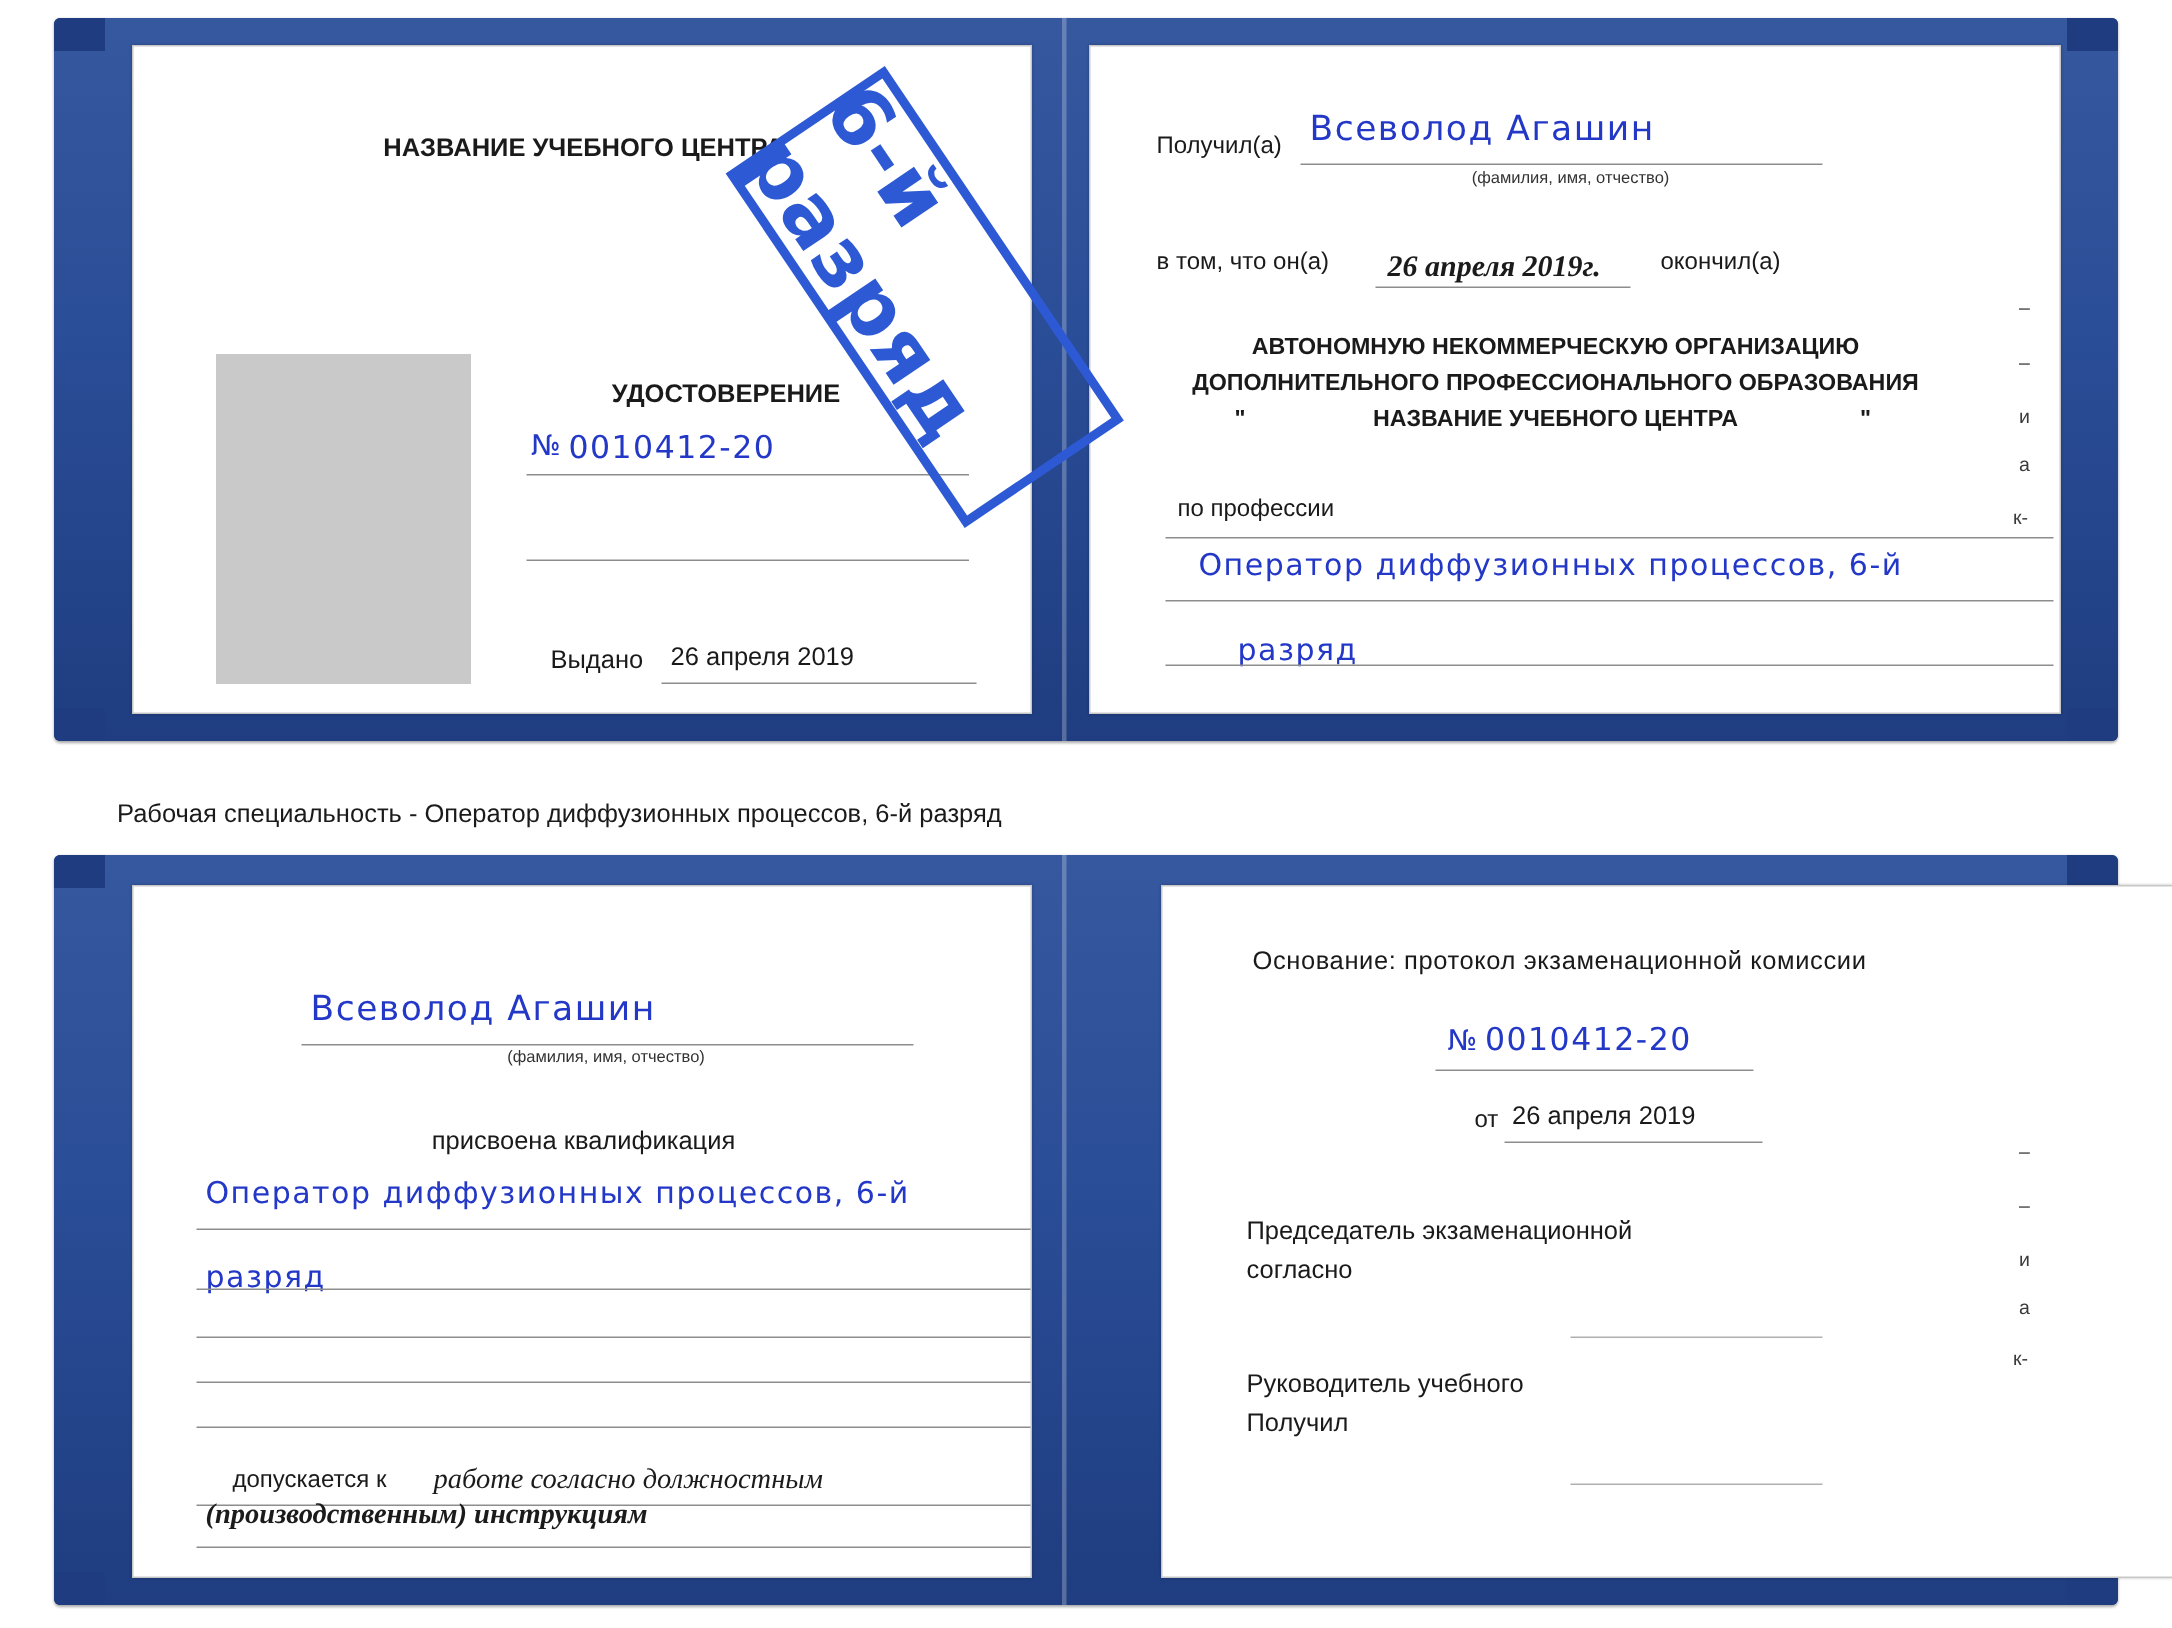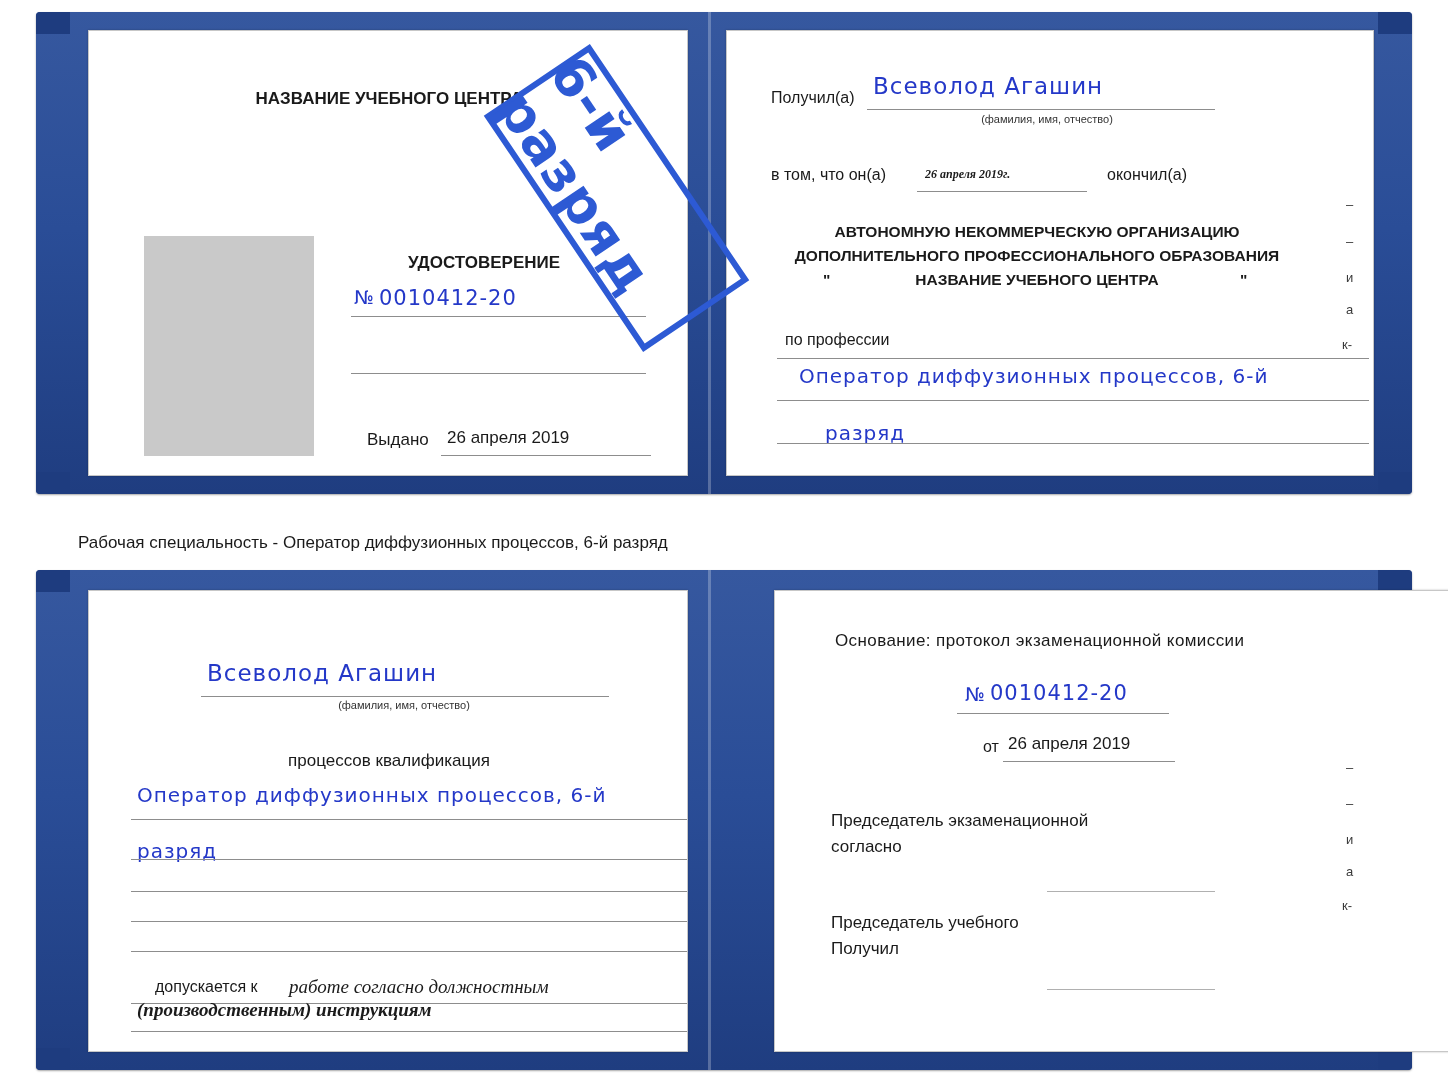--- a/index.html
+++ b/index.html
@@ -181,21 +181,21 @@
   </div>
 
   <div class="page" style="left:690px; top:18px; width:648px; height:446px;">
 
     <div class="t" style="left:44px; top:58px; font-size:16px;">Получил(а)</div>
     <div class="t handwriting" style="left:146px; top:42px; font-size:23px;">Всеволод Агашин</div>
     <div class="rule" style="left:140px; top:78px; width:348px;"></div>
     <div class="t tiny center" style="left:180px; top:82px; width:280px;">(фамилия, имя, отчество)</div>
 
     <div class="t" style="left:44px; top:135px; font-size:16px;">в том, что он(а)</div>
-    <div class="t ink bold" style="left:198px; top:136px; font-size:12px;">26 апреля 2019г.</div>
+    <div class="t ink bold" style="left:198px; top:136px; font-size:20px;">26 апреля 2019г.</div>
     <div class="rule" style="left:190px; top:160px; width:170px;"></div>
     <div class="t" style="left:380px; top:135px; font-size:16px;">окончил(а)</div>
 
     <div class="t bold center" style="left:0; top:192px; width:620px; font-size:15.5px;">АВТОНОМНУЮ НЕКОММЕРЧЕСКУЮ ОРГАНИЗАЦИЮ</div>
     <div class="t bold center" style="left:0; top:216px; width:620px; font-size:15.5px;">ДОПОЛНИТЕЛЬНОГО ПРОФЕССИОНАЛЬНОГО ОБРАЗОВАНИЯ</div>
     <div class="t bold" style="left:96px; top:240px; font-size:15.5px;">"</div>
     <div class="t bold center" style="left:0; top:240px; width:620px; font-size:15.5px;">НАЗВАНИЕ УЧЕБНОГО ЦЕНТРА</div>
     <div class="t bold" style="left:513px; top:240px; font-size:15.5px;">"</div>
 
     <div class="t" style="left:58px; top:300px; font-size:16px;">по профессии</div>
@@ -229,21 +229,21 @@
   <div class="flap br"></div>
   <div class="spine" style="left:672px;"></div>
 
   <div class="page" style="left:52px; top:20px; width:600px; height:462px;">
 
 
     <div class="t handwriting" style="left:118px; top:69px; font-size:23px;">Всеволод Агашин</div>
     <div class="rule" style="left:112px; top:105px; width:408px;"></div>
     <div class="t tiny center" style="left:175px; top:108px; width:280px;">(фамилия, имя, отчество)</div>
 
-    <div class="t center" style="left:0; top:160px; width:600px; font-size:17px;">процессов квалификация</div>
+    <div class="t center" style="left:0; top:160px; width:600px; font-size:17px;">присвоена квалификация</div>
 
     <div class="t handwriting" style="left:48px; top:192px; font-size:20px;">Оператор диффузионных процессов, 6-й</div>
     <div class="rule" style="left:42px; top:228px; width:566px;"></div>
 
     <div class="t handwriting" style="left:48px; top:248px; font-size:20px;">разряд</div>
     <div class="rule" style="left:42px; top:268px; width:566px;"></div>
 
     <div class="rule" style="left:42px; top:300px; width:566px;"></div>
     <div class="rule" style="left:42px; top:330px; width:566px;"></div>
     <div class="rule" style="left:42px; top:360px; width:566px;"></div>
@@ -264,21 +264,21 @@
     <div class="rule" style="left:182px; top:122px; width:212px;"></div>
 
     <div class="t" style="left:208px; top:147px; font-size:16px;">от</div>
     <div class="t" style="left:233px; top:143px; font-size:17px;">26 апреля 2019</div>
     <div class="rule" style="left:228px; top:170px; width:172px;"></div>
 
     <div class="t" style="left:56px; top:220px; font-size:17px;text-align:center;">Председатель экзаменационной</div>
     <div class="t" style="left:56px; top:246px; font-size:17px;">согласно</div>
     <div class="rule thin" style="left:272px; top:300px; width:168px;"></div>
 
-    <div class="t" style="left:56px; top:322px; font-size:17px;">Председатель учебного</div>
+    <div class="t" style="left:56px; top:322px; font-size:17px;">Руководитель учебного</div>
     <div class="t" style="left:56px; top:348px; font-size:17px;">Получил</div>
     <div class="rule thin" style="left:272px; top:398px; width:168px;"></div>
   </div>
 
   <div class="edge-dash" style="left:1310px; top:190px;">–</div>
   <div class="edge-dash" style="left:1310px; top:226px;">–</div>
   <div class="edge-dash" style="left:1310px; top:262px;">и</div>
   <div class="edge-dash" style="left:1310px; top:294px;">а</div>
   <div class="edge-dash" style="left:1306px; top:328px;">к-</div>
 </div>

